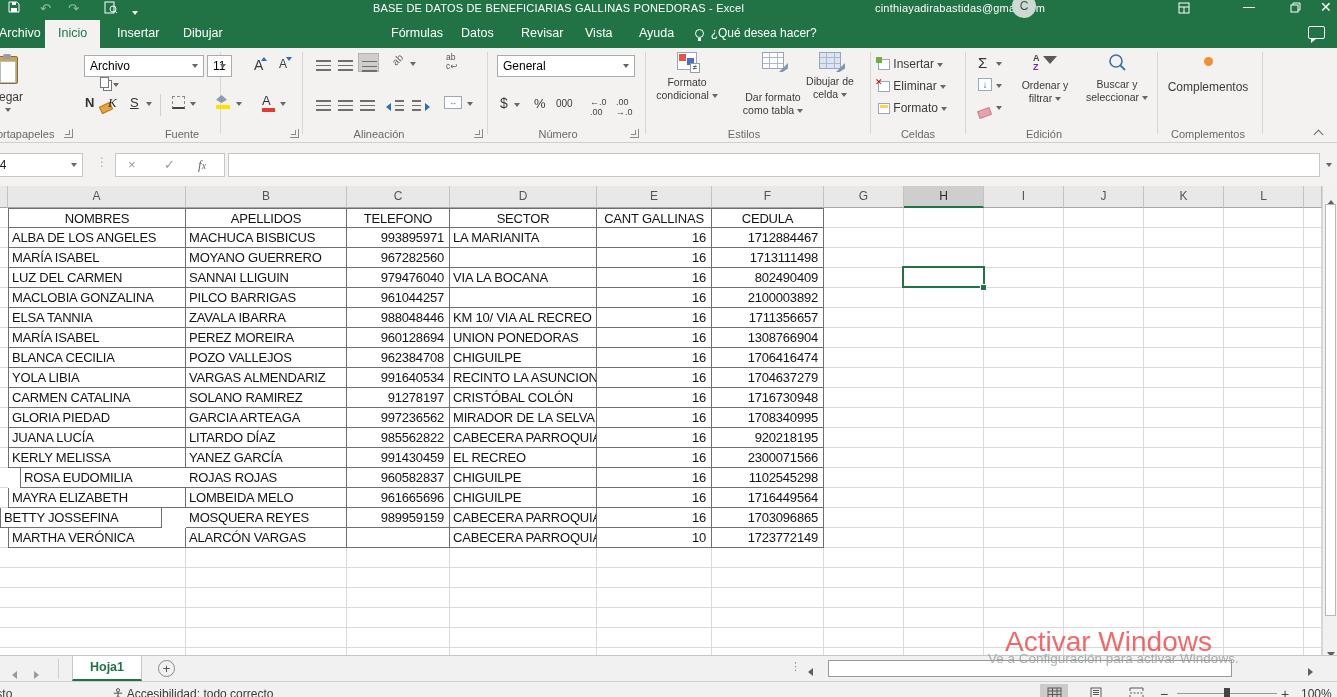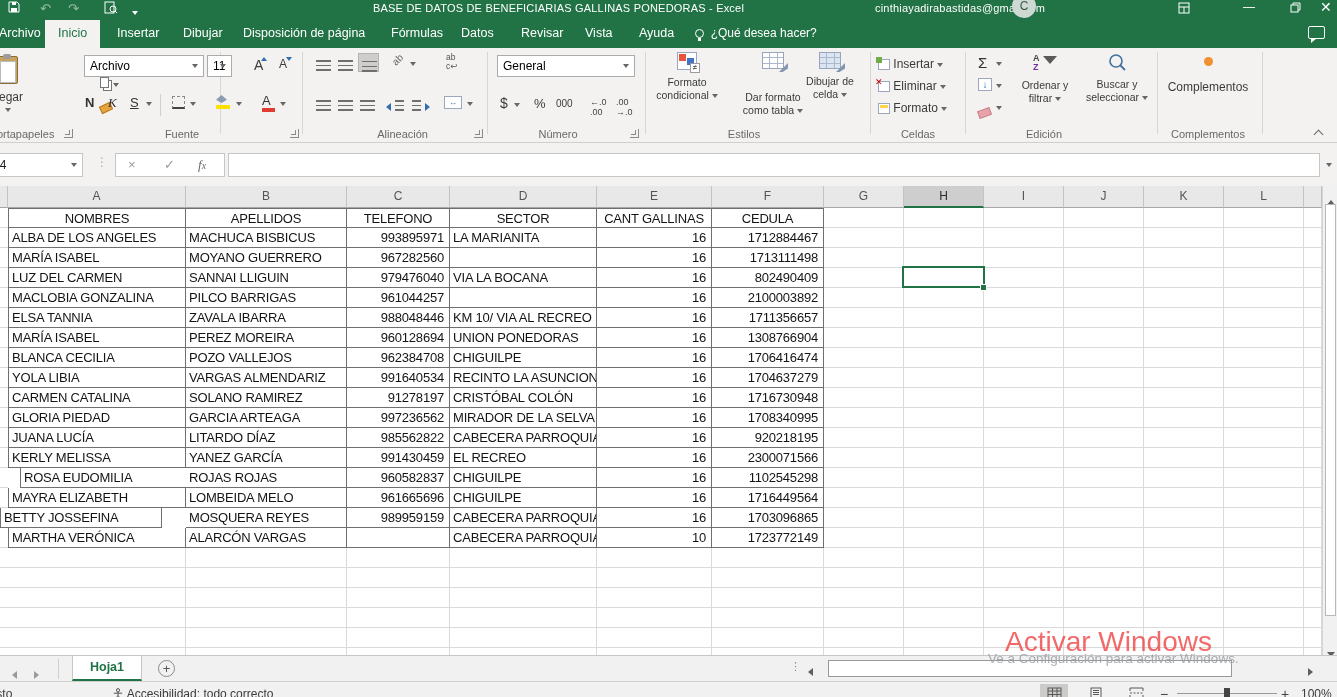--- a/index.html
+++ b/index.html
@@ -122,21 +122,20 @@
         <path d="M3 3V1h7v7h-2" fill="none" stroke="#fff"></path>
       </svg></span>
   <span class="winbtn" style="left:1320px;top:-1px;font-size:14px">✕</span>
 </div>
 
 <div id="tabrow">
   <span class="rtab" style="left:-14px">Archivo</span>
   <span class="rtab active" style="left:45px">Inicio</span>
   <span class="rtab" style="left:104px">Insertar</span>
   <span class="rtab" style="left:170px">Dibujar</span>
-  <span class="rtab" style="left:230px">Disposición de página</span>
   <span class="rtab" style="left:378px">Fórmulas</span>
   <span class="rtab" style="left:448px">Datos</span>
   <span class="rtab" style="left:508px">Revisar</span>
   <span class="rtab" style="left:572px">Vista</span>
   <span class="rtab" style="left:626px">Ayuda</span>
   <span class="tellme" style="left:695px"><span class="bulb"></span>&nbsp;&nbsp;<span>¿Qué desea hacer?</span></span>
   <span class="chaticon" style="left:1308px;top:8px"></span>
 </div>
 
 <div id="ribbon">
@@ -181,21 +180,21 @@
   <span class="abs" style="left:392px;top:6px;font-size:10px;color:#666;transform:rotate(-45deg)">ab</span>
   <span class="cdn abs" style="left:410px;top:14px"></span>
   <span class="abs" style="left:446px;top:5px;font-size:8.5px;line-height:9px;color:#555;width:16px">ab<br>c↩</span>
   <span class="abs" style="left:316px;top:49px"><span class="lines"></span></span>
   <span class="abs" style="left:338px;top:49px"><span class="lines"></span></span>
   <span class="abs" style="left:360px;top:49px"><span class="lines"></span></span>
   <span class="abs" style="left:386px;top:49px"><span class="tri lf" style="border-right-color:#2f6fb0"></span>&nbsp;<span class="lines" style="width:9px"></span></span>
   <span class="abs" style="left:412px;top:49px"><span class="lines" style="width:9px"></span>&nbsp;<span class="tri rt" style="border-left-color:#2f6fb0"></span></span>
   <span class="abs" style="left:444px;top:48px;width:18px;height:13px;border:1px solid #9aa7bd;background:#fff;text-align:center;font-size:8px;color:#2f6fb0;line-height:11px">↔</span>
   <span class="cdn abs" style="left:467px;top:54px"></span>
-  <span class="glabel" style="left:368px;width:60px;text-align:right">Alineación</span>
+  <span class="glabel" style="left:349px;width:60px;text-align:center">Alineación</span>
   <span class="lnch" style="left:474px"></span>
   <div class="gsep" style="left:487px"></div>
 
   <div class="combo" style="left:497px;top:7px;width:138px"><span>General</span><span class="cdn"></span></div>
   <span class="mini" style="left:500px;top:47px;font-size:14px;color:#3b3b3b"><span>$</span></span>
   <span class="cdn abs" style="left:514px;top:55px"></span>
   <span class="mini" style="left:534px;top:48px;font-size:13px;color:#3b3b3b">%</span>
   <span class="mini" style="left:556px;top:50px;font-size:10px;color:#3b3b3b">000</span>
   <span class="mini" style="left:590px;top:49px;font-size:9px;color:#444">←.0<br>.00</span>
   <span class="mini" style="left:616px;top:49px;font-size:9px;color:#444">.00<br>→.0</span>

